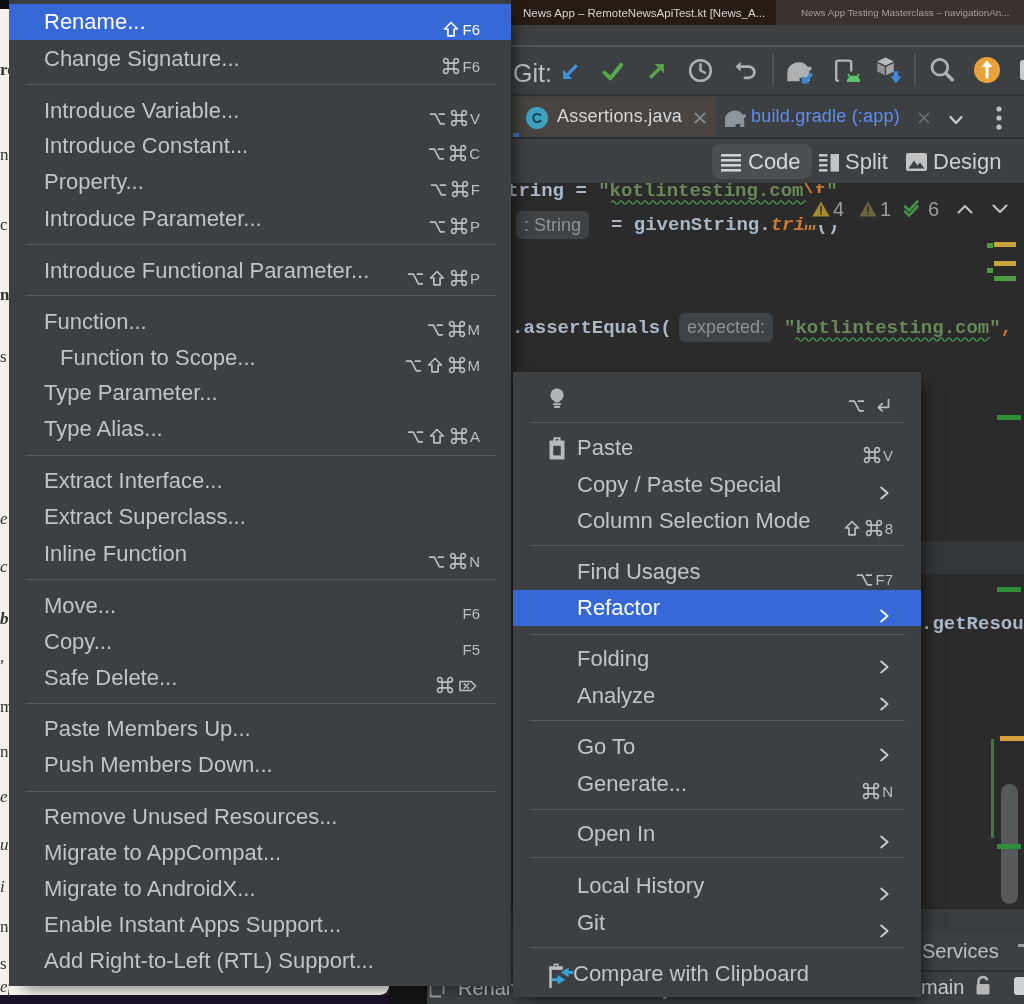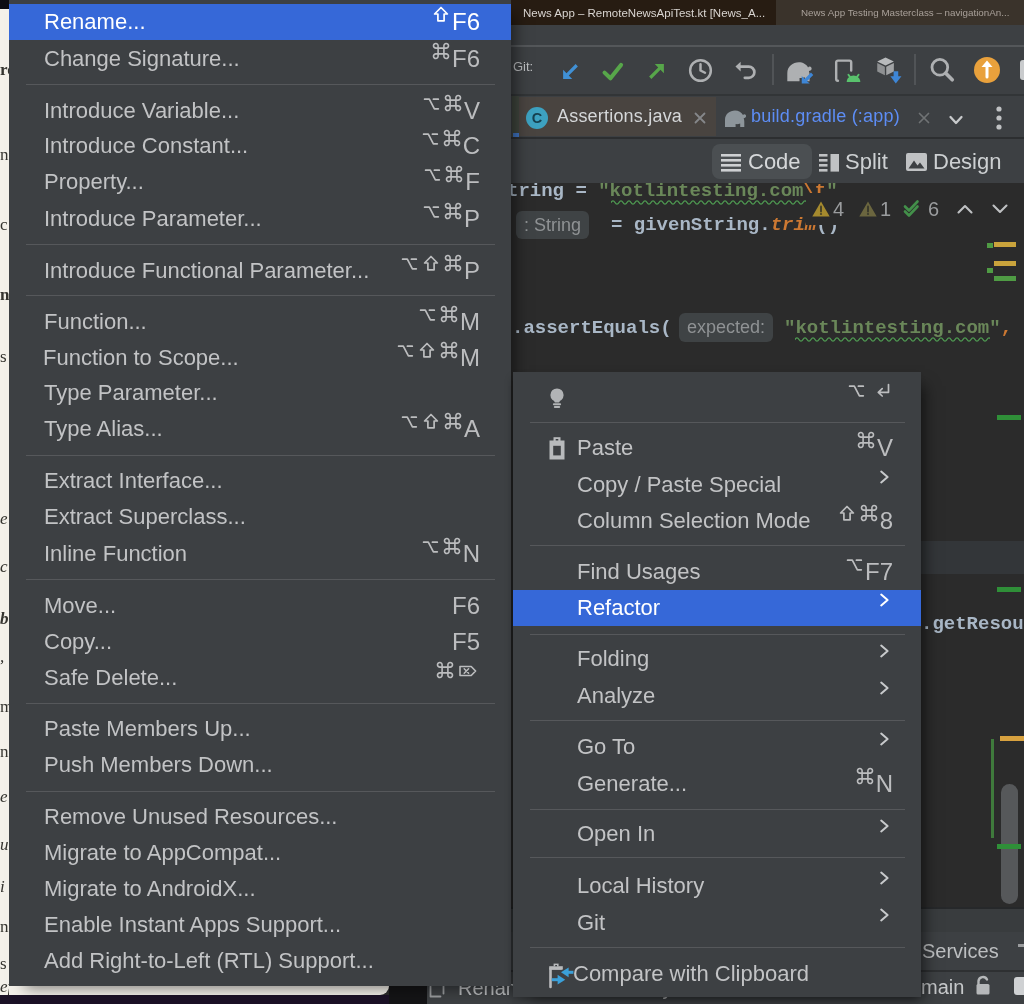--- a/index.html
+++ b/index.html
@@ -4,22 +4,22 @@
 <style>
 html,body{margin:0;padding:0;background:#2b2b2b;}
 #stage{position:relative;width:1024px;height:1004px;overflow:hidden;
   font-family:"Liberation Sans",sans-serif;background:#2b2b2b;}
 .abs{position:absolute;white-space:nowrap;}
 
 .menu{position:absolute;background:#3d4043;}
 .mi{position:absolute;left:0;width:100%;height:36px;line-height:36px;
   font-size:22px;color:#c2c3c5;white-space:nowrap;}
 .mi .lab{position:absolute;}
-.mi .sc{position:absolute;display:flex;height:52px;
-  font-size:24px;color:#bcbdbf;}
+.mi .sc{position:absolute;display:flex;align-items:center;height:52px;
+  font-size:15px;color:#bcbdbf;}
 .sel{background:#3668d8;color:#fff;}
 .sel .sc{color:#fff;}
 .sep{position:absolute;height:1px;background:#56585b;}
 svg{display:block;}
 .sc svg{margin:0 1px;}
 
 .mono{font-family:"Liberation Mono",monospace;font-size:19px;font-weight:600;letter-spacing:0;white-space:pre;
   position:absolute;height:28px;line-height:28px;color:#a9b7c6;}
 .pill{position:absolute;white-space:nowrap;background:#3f4345;border-radius:6px;color:#8f9294;
   font-size:18px;font-family:"Liberation Sans",sans-serif;
@@ -34,21 +34,21 @@
 <div class="abs" style="left:505px;top:0;width:271px;height:25px;background:#271c12;"></div>
 <div class="abs" style="left:523px;top:0;width:255px;height:25px;line-height:26px;font-size:11.5px;color:#d9d5d1;white-space:nowrap;overflow:hidden;">News App – RemoteNewsApiTest.kt [News_A...</div>
 <div class="abs" style="left:776px;top:0;width:248px;height:25px;background:#3a332b;"></div>
 <div class="abs" style="left:801px;top:0;width:215px;height:25px;line-height:26px;font-size:9.8px;color:#a9a19a;white-space:nowrap;overflow:hidden;">News App Testing Masterclass – navigationAn...</div>
 
 <div class="abs" style="left:505px;top:25px;width:519px;height:21px;background:#3d4043;"></div>
 <div class="abs" style="left:505px;top:45px;width:519px;height:1.5px;background:#54575a;"></div>
 <div class="abs" style="left:505px;top:46.5px;width:519px;height:47.5px;background:#3d4043;"></div>
 <div class="abs" id="toolbar">
       <div class="abs" style="left:513px;top:59px;">
-        <div style="font-size:13px;color:#bcbec0;">Git:</div>
+        <div style="font-size:25px;color:#bcbec0;">Git:</div>
       </div>
       <div class="abs" style="left:558px;top:59px;">
         <svg width="25" height="25" viewBox="0 0 22 22" style="">
           <path d="M4.5 17.5 L4.5 9.5 L7.5 12.5 L15.5 4.5 L17.5 6.5 L9.5 14.5 L12.5 17.5 Z" fill="#4090d5"></path>
         </svg>
       </div>
       <div class="abs" style="left:600px;top:59px;">
         <svg width="25" height="25" viewBox="0 0 22 22" style="">
           <path d="M4 12 L9.2 17 L18.5 5.2" fill="none" stroke="#57a64a" stroke-width="3.6" stroke-linecap="round" stroke-linejoin="round"></path>
         </svg>
@@ -371,21 +371,21 @@
       <div class="sep" style="left:17px;right:16px;top:295px;"></div>
       <div class="mi" style="top:304px;">
         <span class="lab" style="left:35px;">Function...</span>
         <span class="sc" style="right:31px;"><svg width="20" height="22" viewBox="0 0 20 22" style="">
             <path d="M3.6 6.2 H8.3 L13.4 15.8 H17.3 M12.4 6.2 H17.3" fill="none" stroke="#bcbdbf" stroke-width="1.7" stroke-linecap="round" stroke-linejoin="round"></path>
           </svg><svg width="20" height="22" viewBox="0 0 20 22" style="">
             <path d="M7.1 7.1 V4.9 A2.3 2.3 0 1 0 4.8 7.1 H7.1 M12.9 7.1 H15.2 A2.3 2.3 0 1 0 12.9 4.9 V7.1 M12.9 12.9 V15.1 A2.3 2.3 0 1 0 15.2 12.9 H12.9 M7.1 12.9 H4.8 A2.3 2.3 0 1 0 7.1 15.1 V12.9 M7.1 7.1 H12.9 V12.9 H7.1 Z" fill="none" stroke="#bcbdbf" stroke-width="1.6" stroke-linecap="round" stroke-linejoin="round"></path>
           </svg>M</span>
       </div>
       <div class="mi" style="top:339.5px;">
-        <span class="lab" style="left:34px;">Function to Scope...</span>
+        <span class="lab" style="left:51px;">Function to Scope...</span>
         <span class="sc" style="right:31px;"><svg width="20" height="22" viewBox="0 0 20 22" style="">
             <path d="M3.6 6.2 H8.3 L13.4 15.8 H17.3 M12.4 6.2 H17.3" fill="none" stroke="#bcbdbf" stroke-width="1.7" stroke-linecap="round" stroke-linejoin="round"></path>
           </svg><svg width="20" height="22" viewBox="0 0 20 22" style="">
             <path d="M10 3.5 L16.4 10 H13.1 V16.8 H6.9 V10 H3.6 Z" fill="none" stroke="#bcbdbf" stroke-width="1.7" stroke-linecap="round" stroke-linejoin="round"></path>
           </svg><svg width="20" height="22" viewBox="0 0 20 22" style="">
             <path d="M7.1 7.1 V4.9 A2.3 2.3 0 1 0 4.8 7.1 H7.1 M12.9 7.1 H15.2 A2.3 2.3 0 1 0 12.9 4.9 V7.1 M12.9 12.9 V15.1 A2.3 2.3 0 1 0 15.2 12.9 H12.9 M7.1 12.9 H4.8 A2.3 2.3 0 1 0 7.1 15.1 V12.9 M7.1 7.1 H12.9 V12.9 H7.1 Z" fill="none" stroke="#bcbdbf" stroke-width="1.6" stroke-linecap="round" stroke-linejoin="round"></path>
           </svg>M</span>
       </div>
       <div class="mi" style="top:374.5px;">
         <span class="lab" style="left:35px;">Type Parameter...</span>

